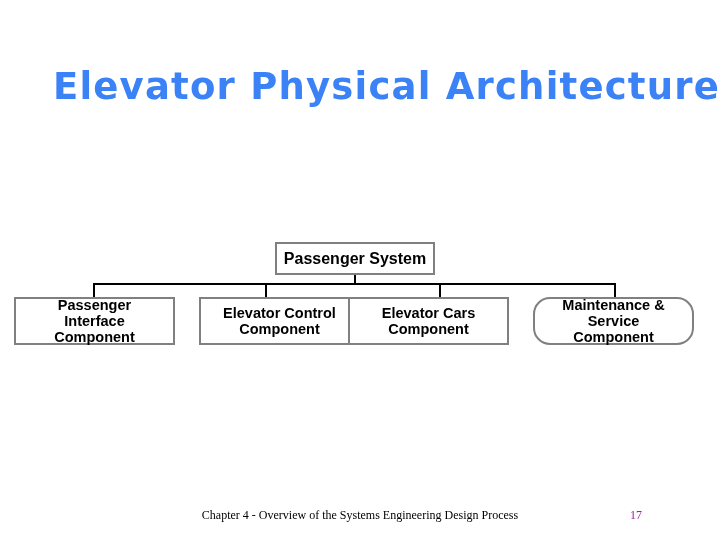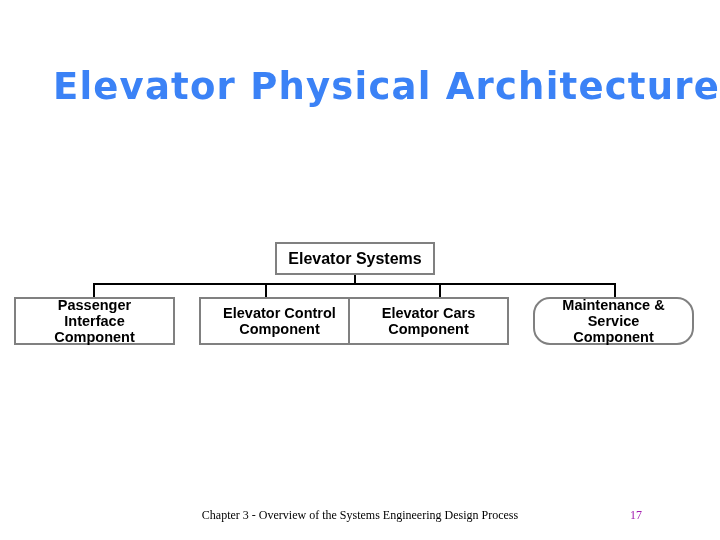--- a/index.html
+++ b/index.html
@@ -130,21 +130,21 @@
   }
 </style>
 </head>
 <body>
 
 <div id="slide-title">Elevator Physical Architecture</div>
 
 <div id="diagram">
 
   <div class="node" id="node-root">
-    <span>Elevator Systems</span>
+    <span>Passenger System</span>
   </div>
 
   <div class="conn conn-v" id="conn-root-stem"></div>
   <div class="conn conn-h" id="conn-bus"></div>
   <div class="conn conn-v conn-drop" id="conn-drop-0"></div>
   <div class="conn conn-v conn-drop" id="conn-drop-1"></div>
   <div class="conn conn-v conn-drop" id="conn-drop-2"></div>
   <div class="conn conn-v conn-drop" id="conn-drop-3"></div>
 
   <div class="node node-child" id="node-child-0">
@@ -170,15 +170,15 @@
 
   <div class="node node-child" id="node-child-3">
     <span>
       <span>Maintenance &amp;</span><br>
       <span>Service Component</span>
     </span>
   </div>
 
 </div>
 
-<div id="footer-text">Chapter 3 - Overview of the Systems Engineering Design Process</div>
+<div id="footer-text">Chapter 4 - Overview of the Systems Engineering Design Process</div>
 
 <div id="footer-page-number">17</div>
 
 </body></html>

